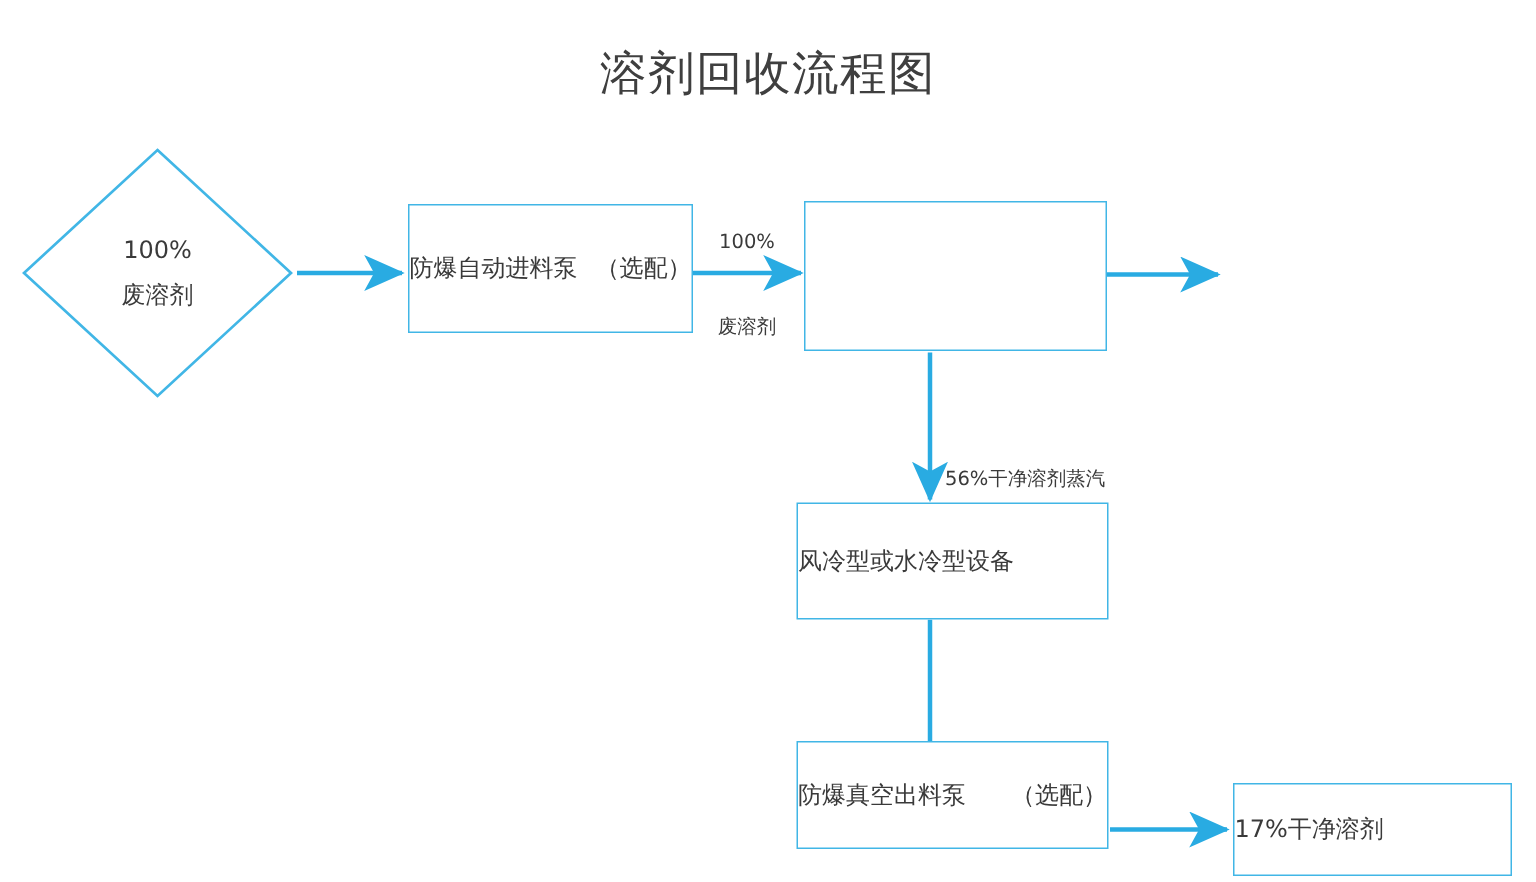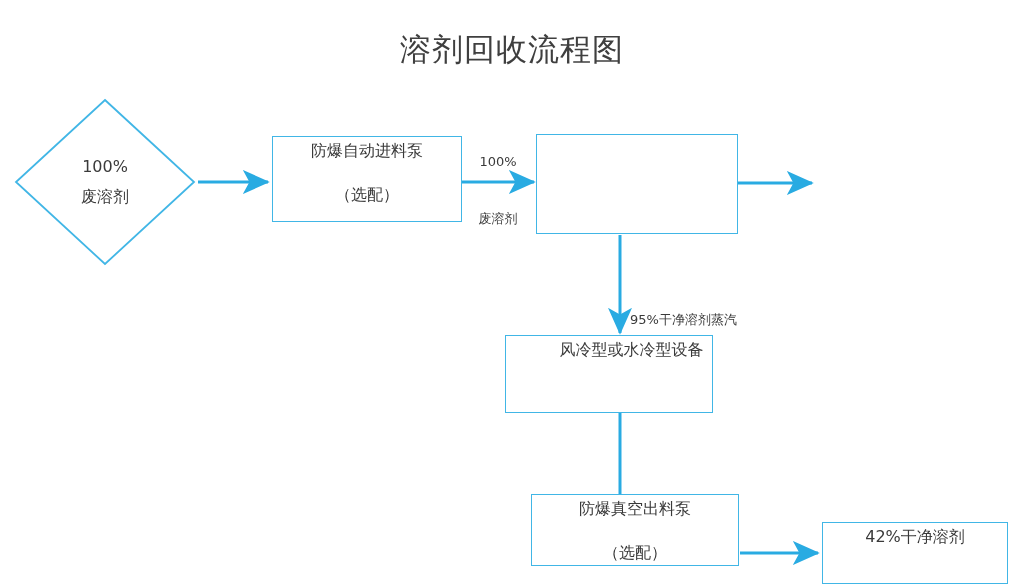--- a/index.html
+++ b/index.html
@@ -42,25 +42,23 @@
     top: 0;
     width: 1024px;
     height: 588px;
     pointer-events: none;
   }
   
   .node {
     position: absolute;
     box-sizing: border-box;
     display: flex;
-    flex-direction: column;
     align-items: center;
-    justify-content: flex-start;
+    justify-content: space-between;
     text-align: center;
-    gap: 16px;
   }
   .node .line {
     display: block;
     white-space: pre;
   }
   .box {
     border: 1.6px solid #41b6e6;
     background: #ffffff;
     font-size: 16px;
     line-height: 28px;
@@ -154,35 +152,35 @@
 
   <div class="node box" style="left:272px; top:120px; width:190px; height:86px;">
     <span class="line">防爆自动进料泵</span>
     <span class="line">（选配）</span>
   </div>
 
   <div class="node box" style="left:536px; top:118px; width:202px; height:100px;">
   </div>
 
 
-  <div class="node box" style="left:505px; top:319px; width:208px; height:78px;padding-left:45px;">
+  <div class="node box" style="left:531px; top:319px; width:208px; height:78px;">
     <span class="line">风冷型或水冷型设备</span>
   </div>
 
   <div class="node box" style="left:531px; top:478px; width:208px; height:72px;">
     <span class="line">防爆真空出料泵</span>
     <span class="line">（选配）</span>
   </div>
 
   <div class="node box" style="left:822px; top:506px; width:186px; height:62px;">
-    <span class="line">42%干净溶剂</span>
+    <span class="line">17%干净溶剂</span>
   </div>
 
   <div class="edge-label" style="left:462px; top:98px; width:72px;">
     <span class="line">100%</span>
     <span class="line">废溶剂</span>
   </div>
 
   <div class="edge-label" style="left:630px; top:256px; width:170px; text-align:left;">
-    <span class="line">95%干净溶剂蒸汽</span>
+    <span class="line">56%干净溶剂蒸汽</span>
   </div>
 
 </div>
 
 </body></html>

